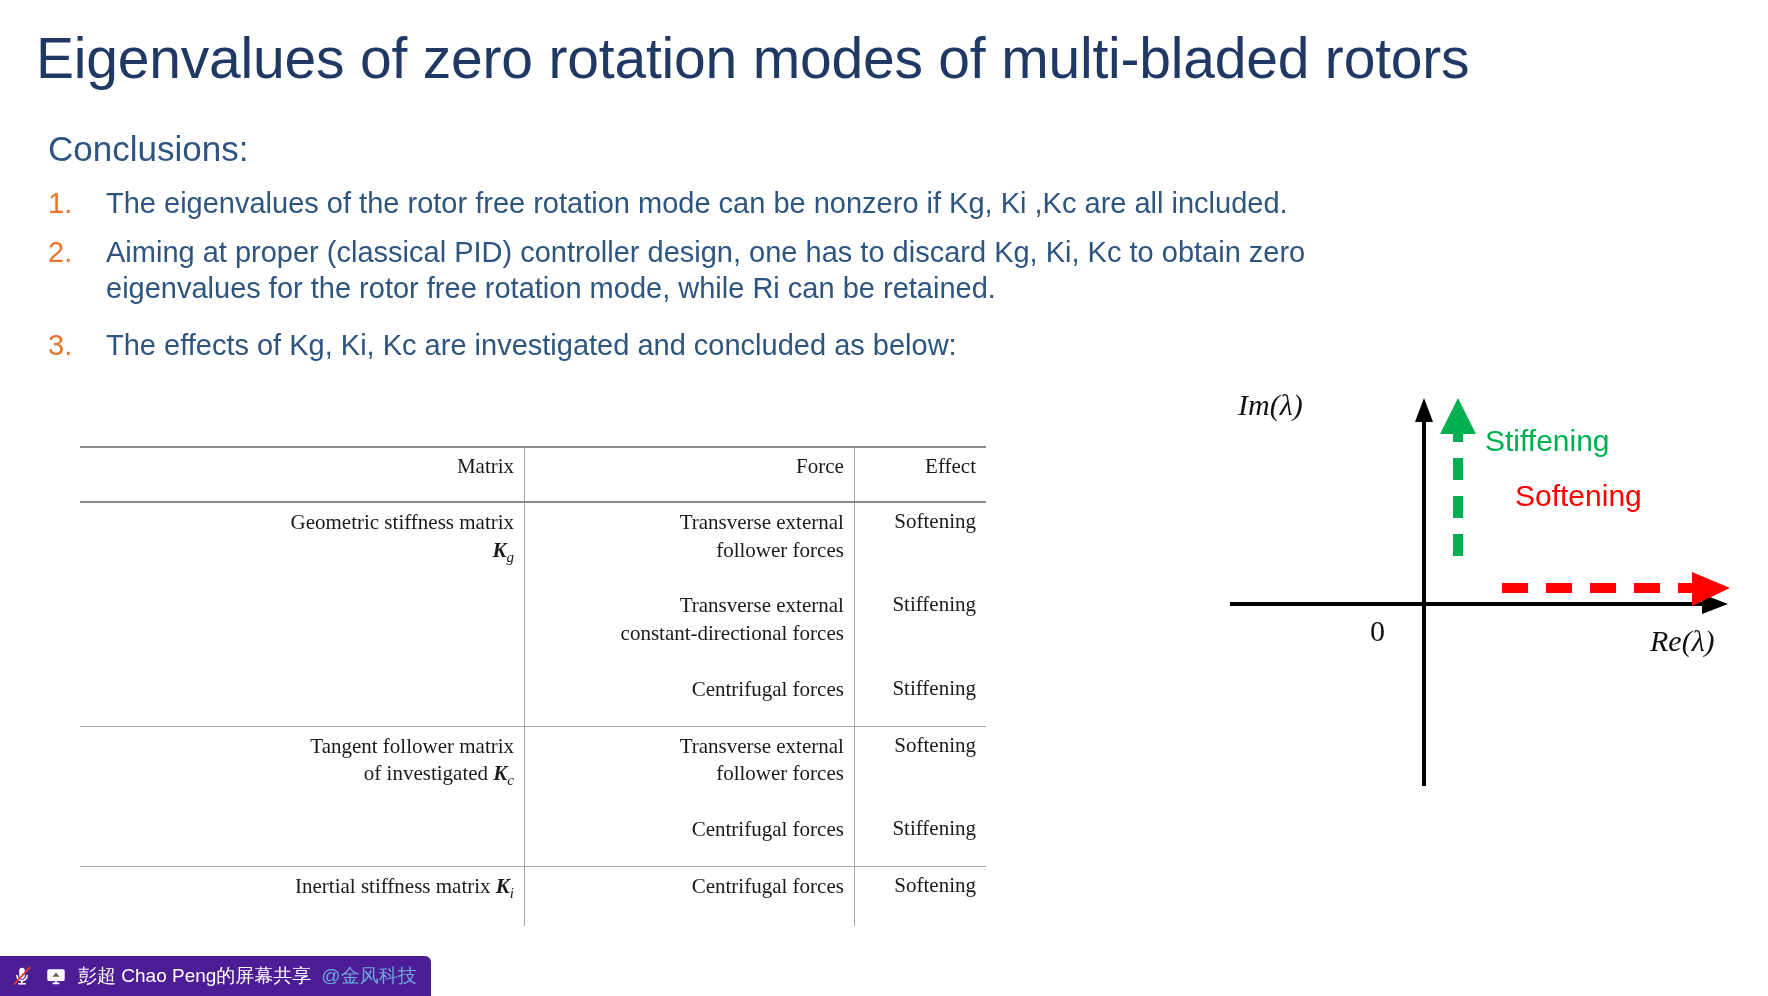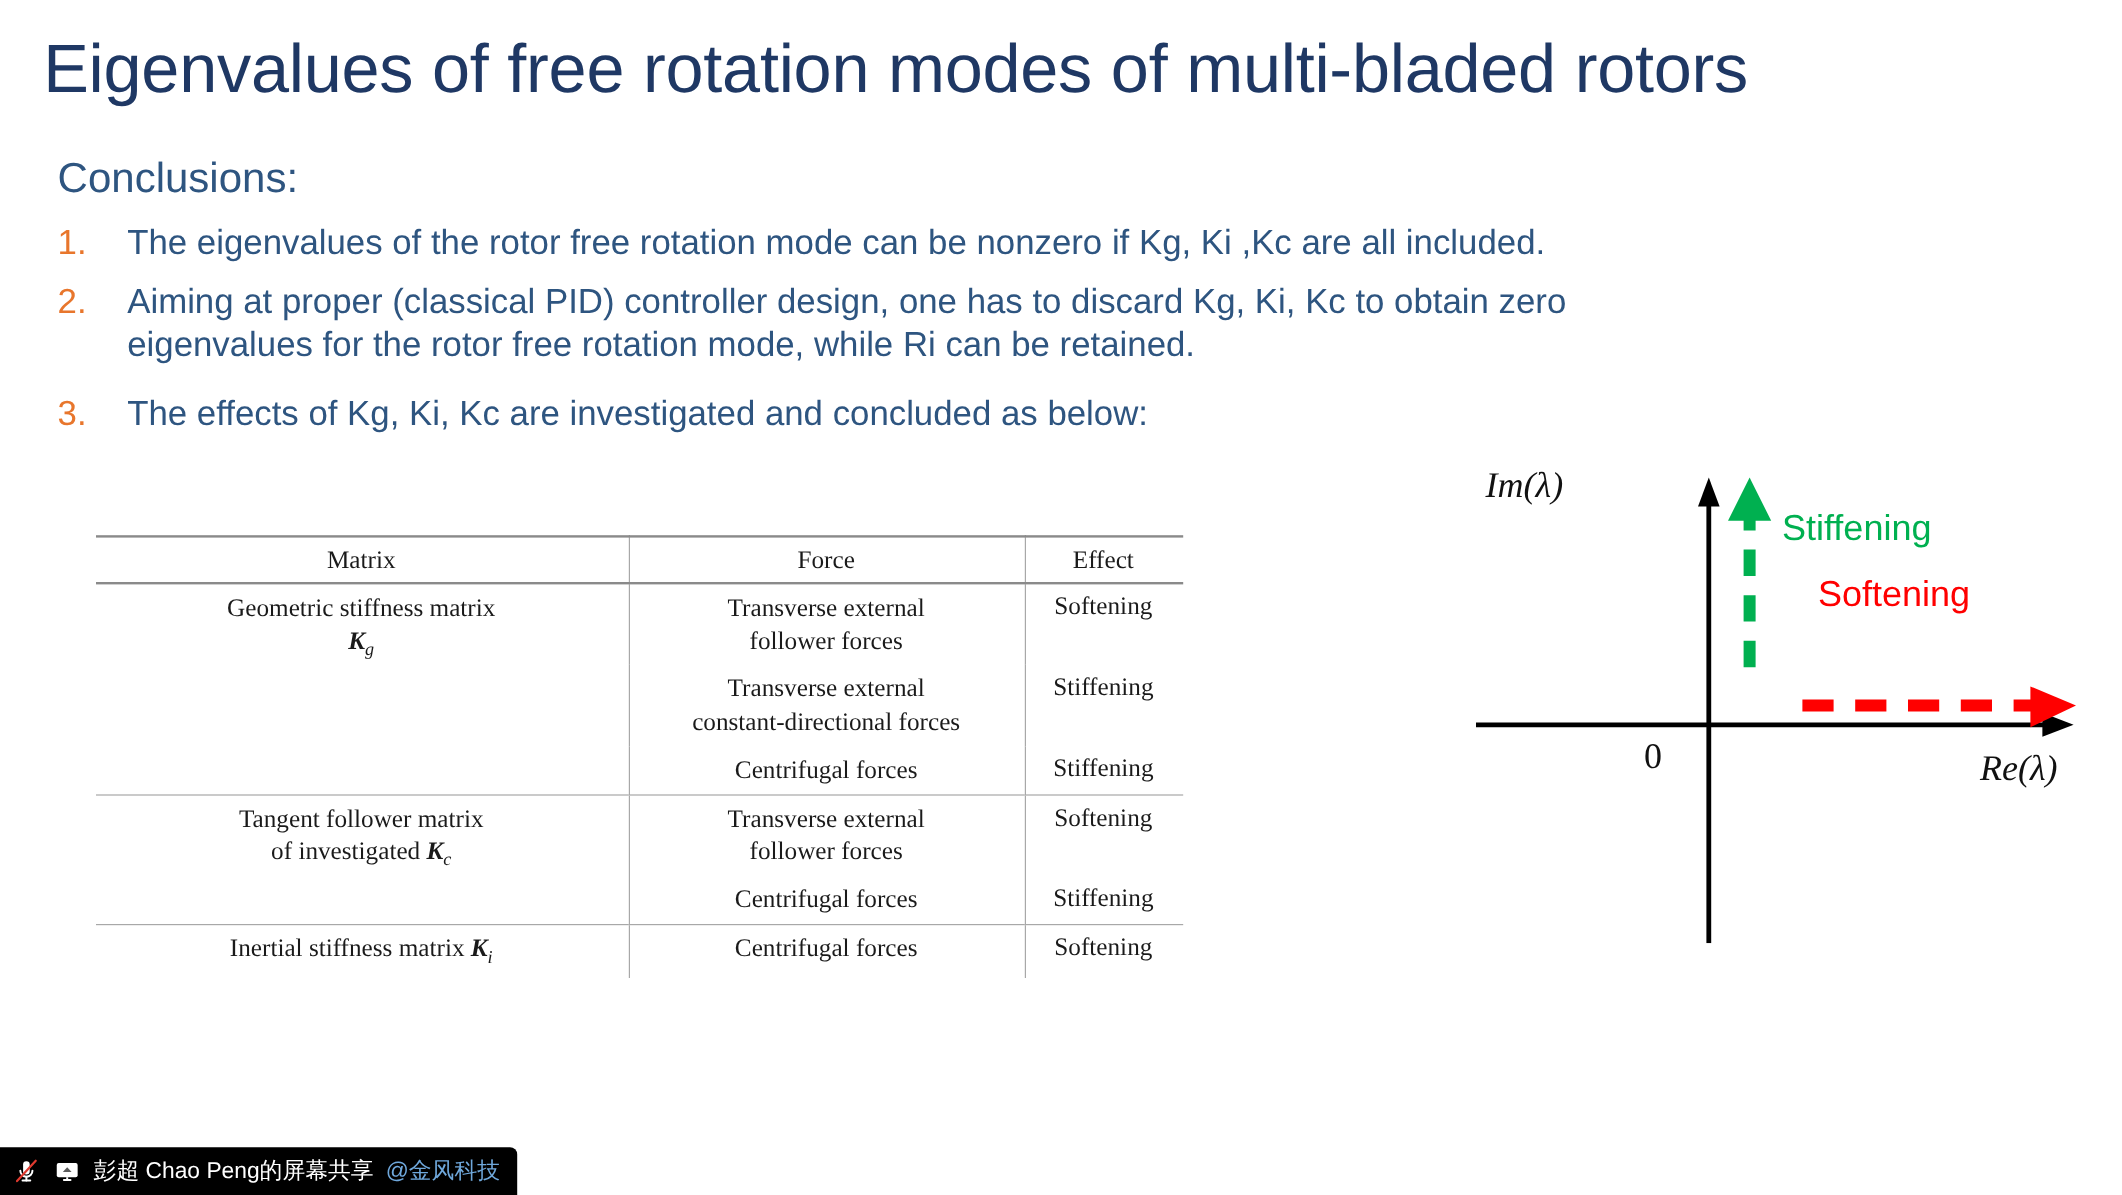--- a/index.html
+++ b/index.html
@@ -77,23 +77,23 @@
   }
   table.effects-table {
     border-collapse: collapse;
     width: 906px;
     font-family: "Liberation Serif", serif;
     font-size: 21px;
     color: #1a1a1a;
   }
   table.effects-table td, table.effects-table th {
     vertical-align: top;
-    padding: 6px 10px 6px 8px;
+    padding: 6px 10px 22px 8px;
     font-weight: normal;
-    text-align: center;
+    text-align: right;
   }
   .tbl-toprule { border-top: 2px solid #8a8a8a; }
   .tbl-midrule { border-top: 2px solid #8a8a8a; }
   .tbl-thinrule { border-top: 1.5px solid #a8a8a8; }
   .col-vline { border-left: 1.5px solid #a8a8a8; }
   .c1 { width: 458px; }
   .c2 { width: 332px; }
   .c3 { width: 116px; }
   .hdr-row td { padding-top: 9px; padding-bottom: 10px; }
   .matrix-sym {
@@ -155,21 +155,21 @@
     font-family: "Liberation Sans", sans-serif;
     white-space: nowrap;
   }
 
   
   .status-bar {
     position: absolute;
     left: 0;
     bottom: 0;
     height: 40px;
-    background: #000000;
+    background: #4c1d95;
     display: flex;
     align-items: center;
     padding: 0 14px 0 10px;
     border-top-right-radius: 6px;
     gap: 10px;
   }
   .status-icon {
     width: 24px;
     height: 24px;
     display: inline-flex;
@@ -186,21 +186,21 @@
   .status-handle {
     color: #6FA8DC;
     font-size: 19px;
     font-family: "Liberation Sans", sans-serif;
     white-space: nowrap;
   }
 </style>
 </head>
 <body>
 
-<div class="slide-title">Eigenvalues of free rotation modes of multi-bladed rotors</div>
+<div class="slide-title">Eigenvalues of zero rotation modes of multi-bladed rotors</div>
 
 <div class="conclusions-heading">Conclusions:</div>
 
 <div class="bullet-list">
 
   <div class="bullet-item">
     <span class="bullet-num">1.</span>
     <span class="bullet-text">The eigenvalues of the rotor free rotation mode can be nonzero if Kg, Ki ,Kc are all included.</span>
   </div>
 

